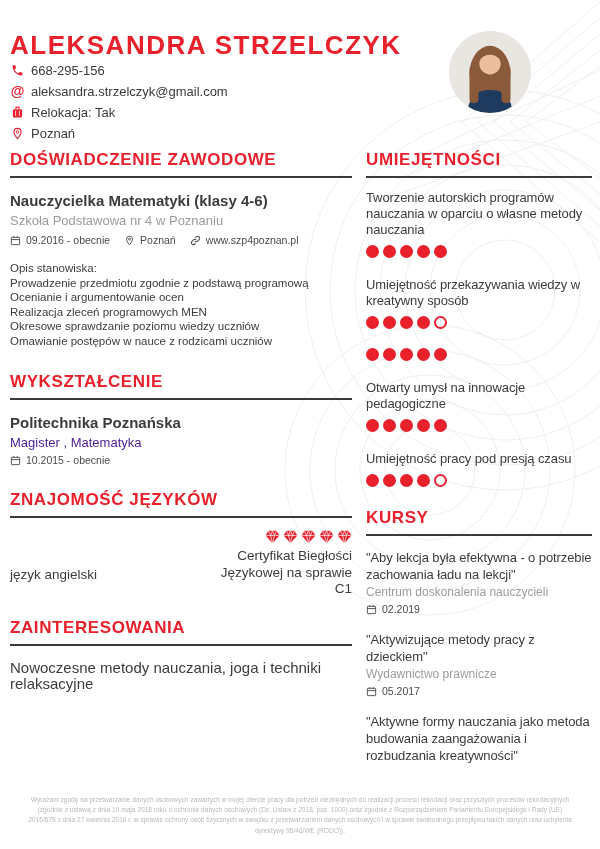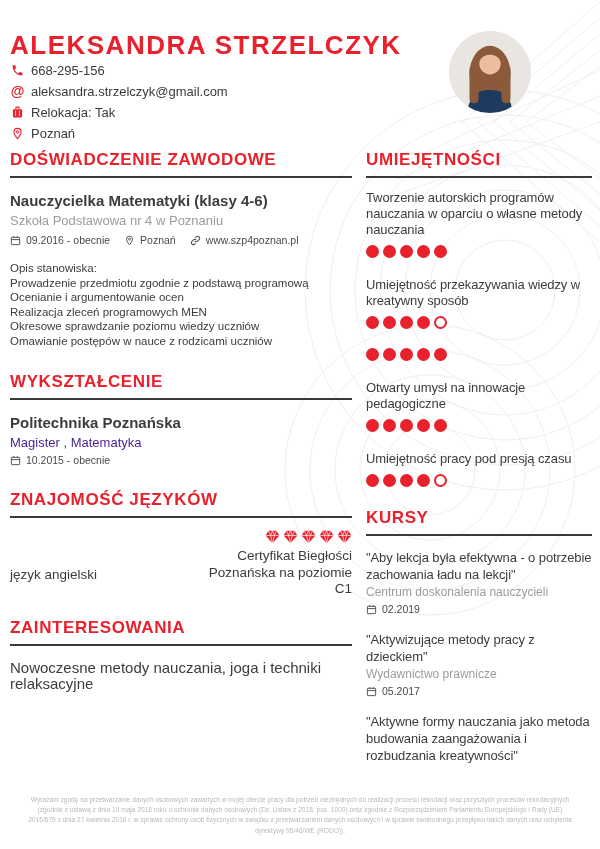--- a/index.html
+++ b/index.html
@@ -253,21 +253,21 @@
                   </svg></span>
                 <span class="gem"><svg width="15" height="14" viewBox="0 0 24 22">
                     <path d="M5.5 1h13l4.5 7.5L12 21 1 8.5z" fill="#e8212d"></path>
                     <path d="M5.5 1l3.5 7.5L12 21M18.5 1 15 8.5 12 21M1 8.5h22M9 8.5 12 1l3 7.5" stroke="#fff" stroke-width="1.1" fill="none"></path>
                   </svg></span>
                 <span class="gem"><svg width="15" height="14" viewBox="0 0 24 22">
                     <path d="M5.5 1h13l4.5 7.5L12 21 1 8.5z" fill="#e8212d"></path>
                     <path d="M5.5 1l3.5 7.5L12 21M18.5 1 15 8.5 12 21M1 8.5h22M9 8.5 12 1l3 7.5" stroke="#fff" stroke-width="1.1" fill="none"></path>
                   </svg></span>
               </div>
-            <div class="lang-note">Certyfikat Biegłości Poznańska na poziomie C1</div>
+            <div class="lang-note">Certyfikat Biegłości Językowej na sprawie C1</div>
           </div>
         </div>
       </div>
 
       <div class="sect-tight">
         <div class="section-title">ZAINTERESOWANIA</div>
         <div class="section-rule"></div>
         <div class="interests-text">Nowoczesne metody nauczania, joga i techniki relaksacyjne</div>
       </div>
 

